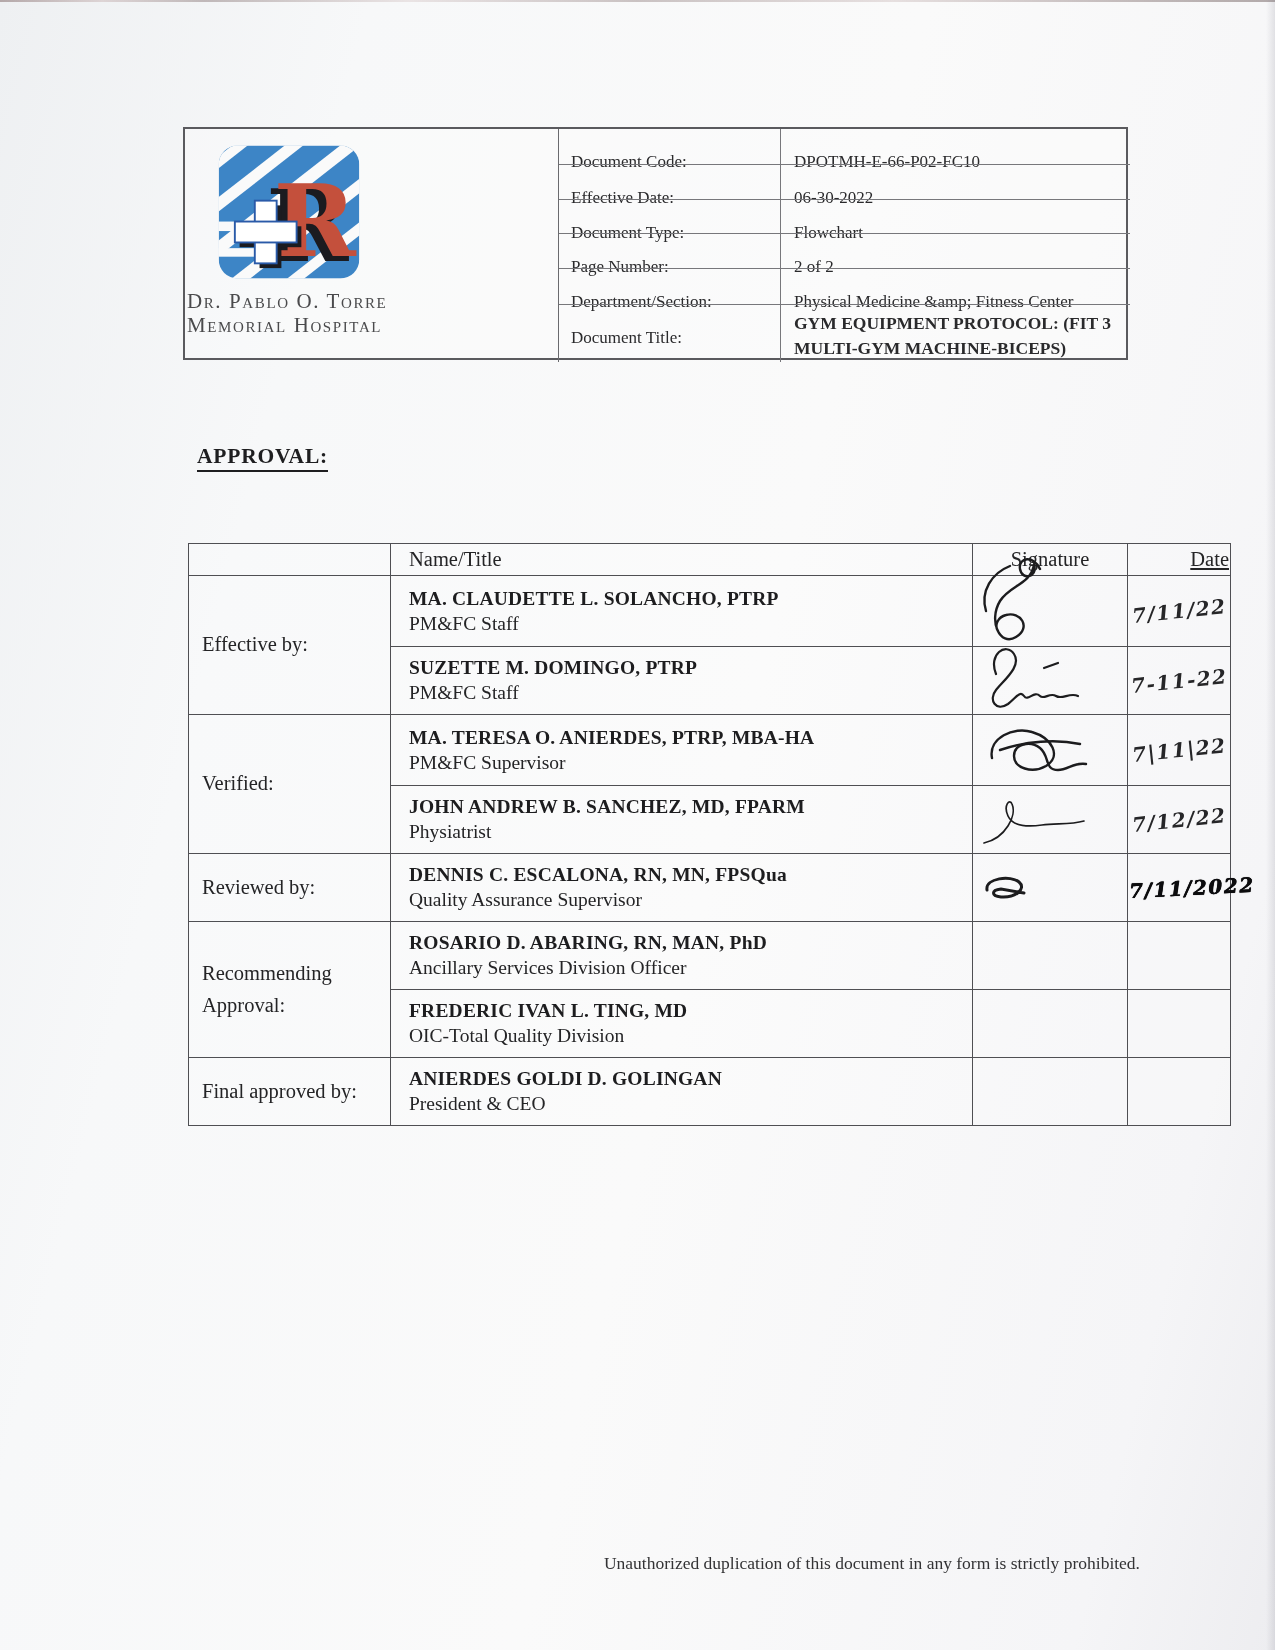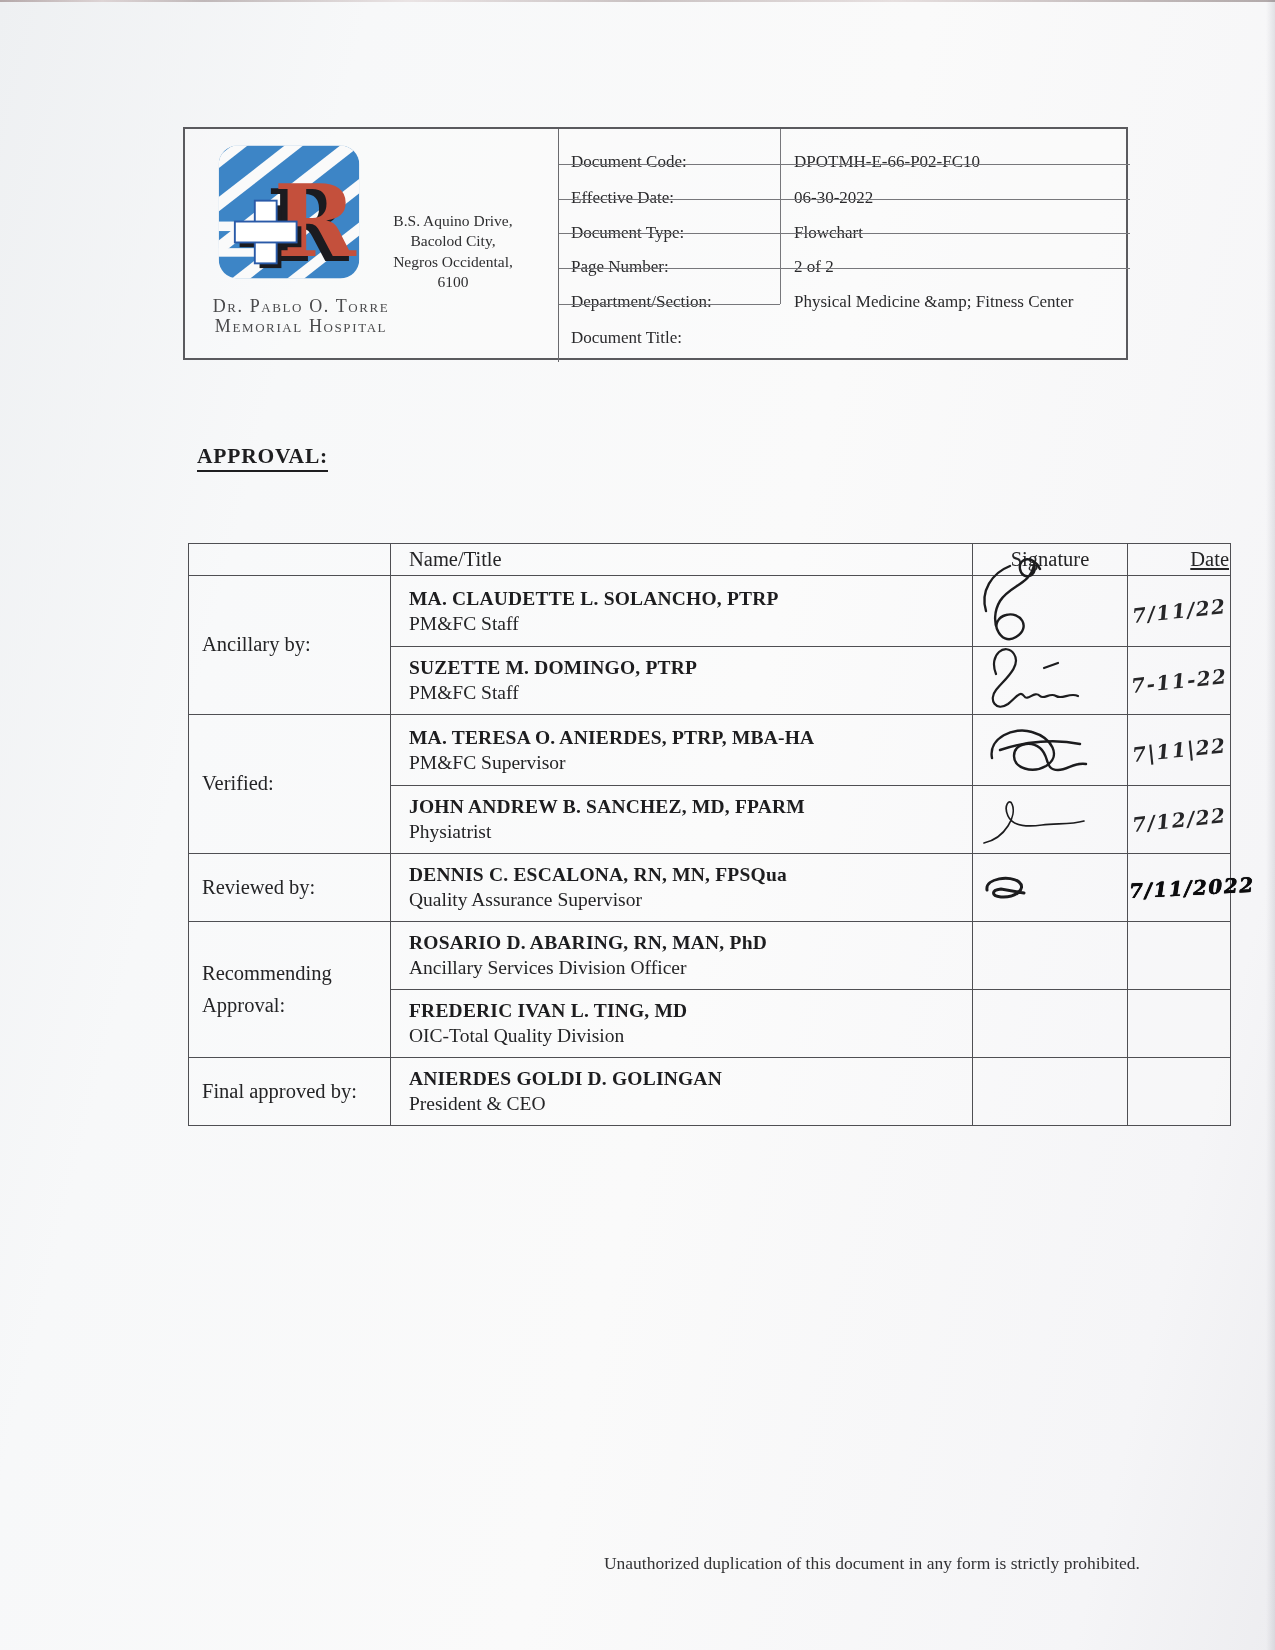--- a/index.html
+++ b/index.html
@@ -25,22 +25,22 @@
     grid-template-columns:374px 221px 350px;
     grid-template-rows:35px 35px 34px 35px 36px 58px;
     border:2px solid #5a5a5e;
     box-sizing:border-box;
     background:rgba(255,255,255,.25);
   }
   .logo-cell{grid-column:1;grid-row:1/7;border-right:1.5px solid #6a6a6e;box-sizing:border-box;padding-top:10px;}
   .logo-flex{display:flex;align-items:flex-start;padding-left:28px;}
   .logo-svg{width:152px;height:148px;flex:0 0 auto;}
   .address{width:148px;margin-left:14px;margin-top:72px;text-align:center;font-size:15.5px;line-height:1.32;color:#2e2e30;}
-  .hospital-name{width:228px;margin-left:2px;margin-top:3px;text-align:center;
-    font-variant:small-caps;font-size:18px;line-height:1.12;letter-spacing:1.6px;color:#4a4a4c;}
+  .hospital-name{width:228px;margin-left:2px;margin-top:3px;
+    font-variant:small-caps;font-size:21px;line-height:1.12;letter-spacing:1.6px;color:#4a4a4c;}
   .hdr-label,.hdr-value{box-sizing:border-box;border-top:1.5px solid #77777b;font-size:17px;padding:23px 6px 0 12px;white-space:nowrap;overflow:visible;}
   .hdr-value{border-left:1.5px solid #77777b;white-space:normal;padding-left:13px;}
   .row1{border-top:none !important;}
   .hdr-value.bold{font-weight:700;line-height:1.45;padding-top:6px;font-size:17.5px;}
 
   
   .approval-heading{
     position:absolute;left:197px;top:444px;
     font-size:21.5px;font-weight:700;letter-spacing:.8px;color:#1e1e20;
     border-bottom:2.5px solid #1e1e20;padding-bottom:1px;display:inline-block;
@@ -109,60 +109,55 @@
             <rect x="44" y="62" width="23" height="66" fill="#1b1b20"></rect>
             <rect x="23" y="84" width="65" height="22" fill="#1b1b20"></rect>
           </g>
 
           <g stroke="#2a5aa8" stroke-width="2">
             <rect x="44" y="62" width="23" height="66" fill="#ffffff"></rect>
             <rect x="23" y="84" width="65" height="22" fill="#ffffff"></rect>
             <rect x="45.5" y="85.5" width="20" height="19" fill="#ffffff" stroke="none"></rect>
           </g>
         </svg>
-        <div class="address">
-          <div>B.S. Aquino Drive,</div>
-          <div>Bacolod City,</div>
-          <div>Negros Occidental,</div>
-          <div>6100</div>
-        </div>
       </div>
       <div class="hospital-name">
         <div>Dr. Pablo O. Torre</div>
         <div>Memorial Hospital</div>
       </div>
     </div>
 
     <div class="hdr-label row1">Document Code:</div>
     <div class="hdr-value row1">DPOTMH-E-66-P02-FC10</div>
     <div class="hdr-label">Effective Date:</div>
     <div class="hdr-value">06-30-2022</div>
     <div class="hdr-label">Document Type:</div>
     <div class="hdr-value">Flowchart</div>
     <div class="hdr-label">Page Number:</div>
     <div class="hdr-value">2 of 2</div>
     <div class="hdr-label">Department/Section:</div>
     <div class="hdr-value">Physical Medicine &amp;amp; Fitness Center</div>
     <div class="hdr-label">Document Title:</div>
+    <div class="hdr-value bold">GYM EQUIPMENT PROTOCOL: (FIT 3 MULTI-GYM MACHINE-BICEPS)</div>
   </div>
 
   <div class="approval-heading">APPROVAL:</div>
 
   <table class="approval-table">
     <thead>
       <tr>
         <th class="col-role"></th>
         <th class="col-name">Name/Title</th>
         <th class="col-sig">Signature</th>
         <th class="col-date">Date</th>
       </tr>
     </thead>
     <tbody>
         <tr class="data-row">
-          <td class="role-cell" rowspan="2">Ancillary by:</td>
+          <td class="role-cell" rowspan="2">Effective by:</td>
           <td class="name-cell">
             <div class="person-name">MA. CLAUDETTE L. SOLANCHO, PTRP</div>
             <div class="person-title">PM&amp;FC Staff</div>
           </td>
           <td class="sig-cell">
             <svg viewBox="0 0 110 100" width="110" height="100" class="sig-svg" style="margin: -26px 0px -6px;">
               <path d="M66 18 C60 4 44 6 46 18 C48 30 64 26 60 14 C56 34 36 34 26 50 C14 70 26 96 42 86 C58 76 46 60 32 64 C24 66 20 74 24 80" fill="none" stroke="#1c1c1e" stroke-width="2.4" stroke-linecap="round"></path>
               <path d="M12 60 C6 40 18 22 36 15" fill="none" stroke="#1c1c1e" stroke-width="2.4" stroke-linecap="round"></path>
             </svg>
           </td>

